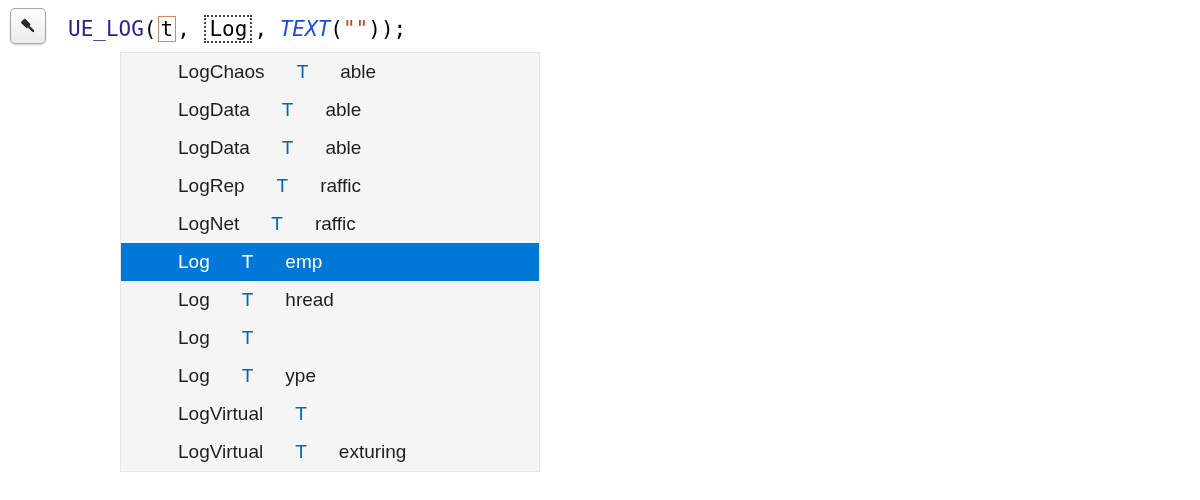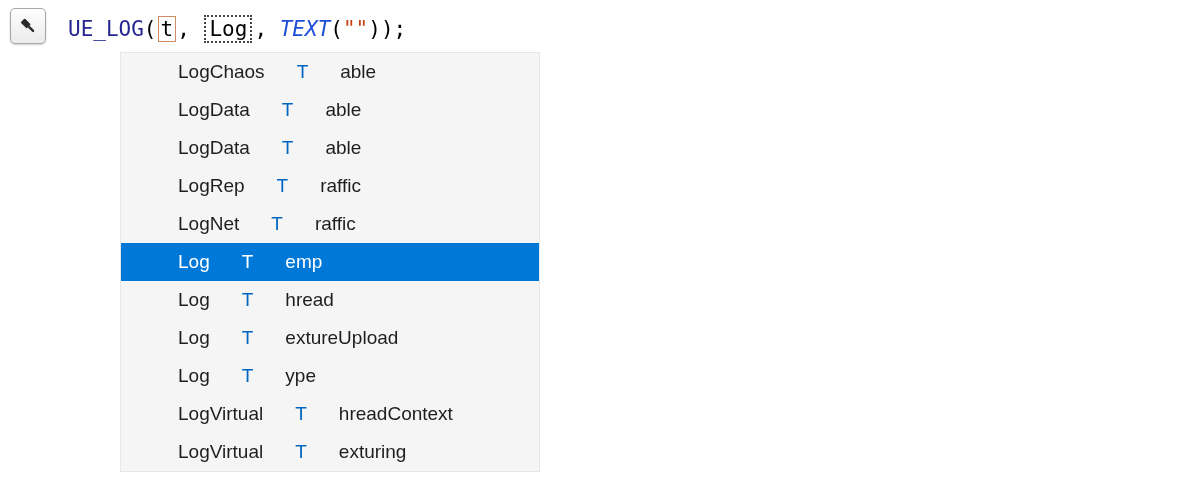--- a/index.html
+++ b/index.html
@@ -139,29 +139,29 @@
 
     <div class="completion-item selected">
       <span>Log</span><span class="match">T</span><span>emp</span>
     </div>
 
     <div class="completion-item">
       <span>Log</span><span class="match">T</span><span>hread</span>
     </div>
 
     <div class="completion-item">
-      <span>Log</span><span class="match">T</span><span>extureUpload</span>
+      <span>Log</span><span class="match">T</span>
     </div>
 
     <div class="completion-item">
       <span>Log</span><span class="match">T</span><span>ype</span>
     </div>
 
     <div class="completion-item">
-      <span>LogVirtual</span><span class="match">T</span><span>hreadContext</span>
+      <span>LogVirtual</span><span class="match">T</span>
     </div>
 
     <div class="completion-item">
       <span>LogVirtual</span><span class="match">T</span><span>exturing</span>
     </div>
 
   </div>
 
 </div>
 

